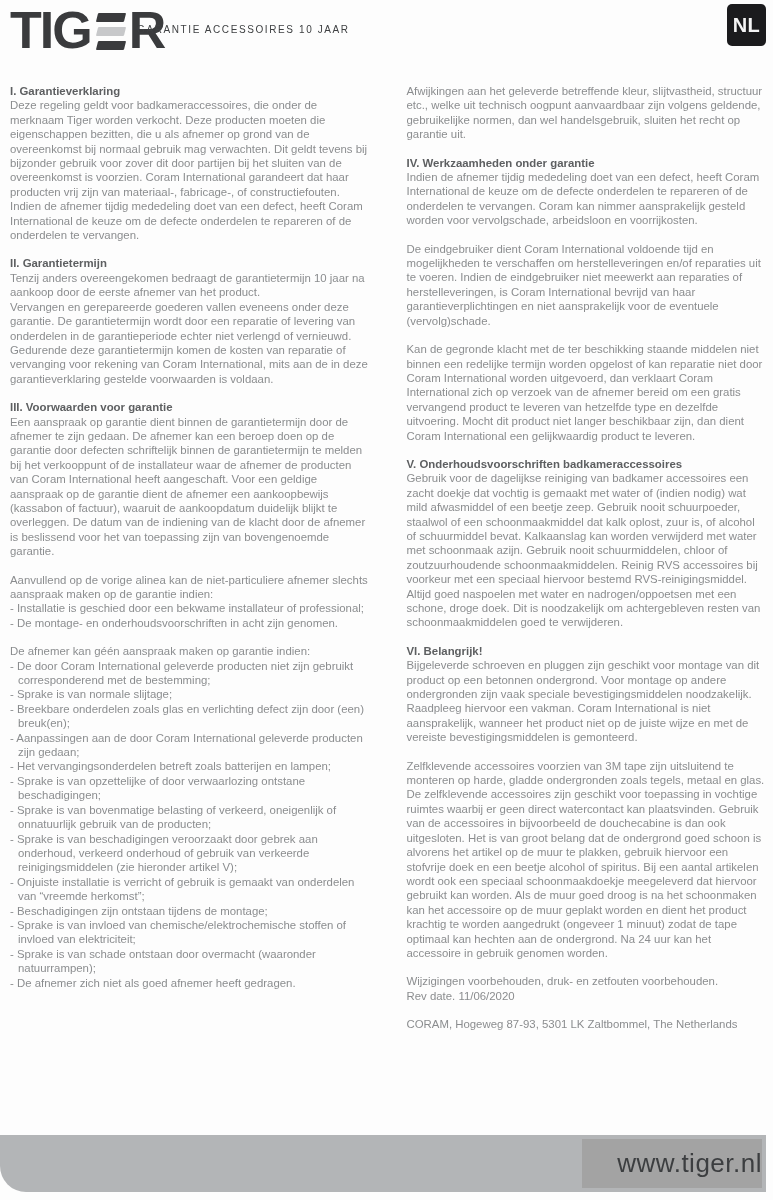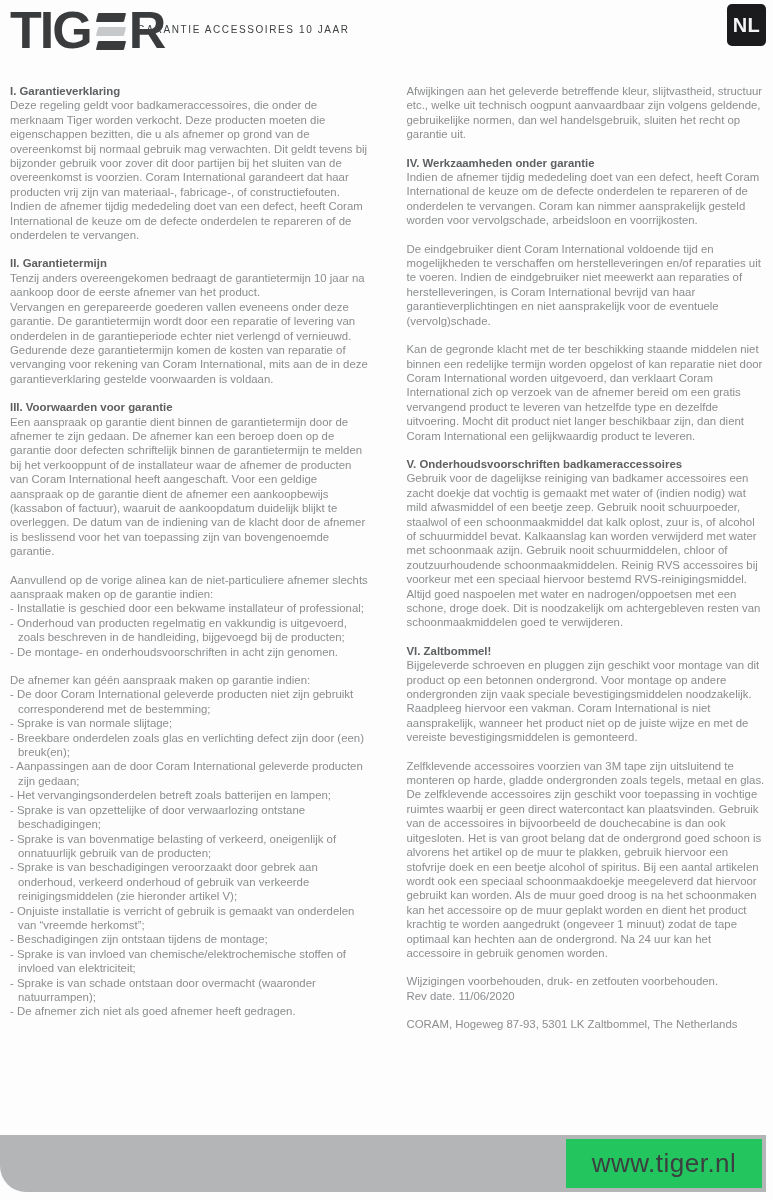--- a/index.html
+++ b/index.html
@@ -57,23 +57,23 @@
   .list-item { padding-left:8px; text-indent:-8px; }
 
   
   .footer-bar {
     position:absolute; left:0; bottom:8px;
     width:766px; height:57px;
     background:#b3b5b7;
     border-bottom-left-radius:26px;
   }
   .footer-box {
-    position:absolute; right:4px; top:4px; bottom:4px; width:196px;
-    background:#22c55e;
-    display:flex; align-items:center; justify-content:center;
+    position:absolute; right:4px; top:4px; bottom:4px; width:180px;
+    background:#a3a3a3;
+    display:flex; align-items:center; justify-content:flex-end;
   }
   .footer-site {
     font-size:26px; font-weight:400; letter-spacing:0.5px;
     color:#3c3e40;
   }
 </style>
 </head>
 <body>
 
 <div class="header">
@@ -98,21 +98,20 @@
       <p class="blk para">Deze regeling geldt voor badkameraccessoires, die onder de merknaam Tiger worden verkocht. Deze producten moeten die eigenschappen bezitten, die u als afnemer op grond van de overeenkomst bij normaal gebruik mag verwachten. Dit geldt tevens bij bijzonder gebruik voor zover dit door partijen bij het sluiten van de overeenkomst is voorzien. Coram International garandeert dat haar producten vrij zijn van materiaal-, fabricage-, of constructiefouten. Indien de afnemer tijdig mededeling doet van een defect, heeft Coram International de keuze om de defecte onderdelen te repareren of de onderdelen te vervangen.</p>
       <h3 class="blk heading">II. Garantietermijn</h3>
       <p class="blk para">Tenzij anders overeengekomen bedraagt de garantietermijn 10 jaar na aankoop door de eerste afnemer van het product.
 Vervangen en gerepareerde goederen vallen eveneens onder deze garantie. De garantietermijn wordt door een reparatie of levering van onderdelen in de garantieperiode echter niet verlengd of vernieuwd.
 Gedurende deze garantietermijn komen de kosten van reparatie of vervanging voor rekening van Coram International, mits aan de in deze garantieverklaring gestelde voorwaarden is voldaan.</p>
       <h3 class="blk heading">III. Voorwaarden voor garantie</h3>
       <p class="blk para">Een aanspraak op garantie dient binnen de garantietermijn door de afnemer te zijn gedaan. De afnemer kan een beroep doen op de garantie door defecten schriftelijk binnen de garantietermijn te melden bij het verkooppunt of de installateur waar de afnemer de producten van Coram International heeft aangeschaft. Voor een geldige aanspraak op de garantie dient de afnemer een aankoopbewijs (kassabon of factuur), waaruit de aankoopdatum duidelijk blijkt te overleggen. De datum van de indiening van de klacht door de afnemer is beslissend voor het van toepassing zijn van bovengenoemde garantie.</p>
       <p class="blk para tight">Aanvullend op de vorige alinea kan de niet-particuliere afnemer slechts aanspraak maken op de garantie indien:</p>
       <div class="blk list">
         <div class="list-item">- Installatie is geschied door een bekwame installateur of professional;</div>
-        <div class="list-item">- Onderhoud van producten regelmatig en vakkundig is uitgevoerd, zoals beschreven in de handleiding, bijgevoegd bij de producten;</div>
         <div class="list-item">- De montage- en onderhoudsvoorschriften in acht zijn genomen.</div>
       </div>
       <p class="blk para tight">De afnemer kan géén aanspraak maken op garantie indien:</p>
       <div class="blk list">
         <div class="list-item">- De door Coram International geleverde producten niet zijn gebruikt corresponderend met de bestemming;</div>
         <div class="list-item">- Sprake is van normale slijtage;</div>
         <div class="list-item">- Breekbare onderdelen zoals glas en verlichting defect zijn door (een) breuk(en);</div>
         <div class="list-item">- Aanpassingen aan de door Coram International geleverde producten zijn gedaan;</div>
         <div class="list-item">- Het vervangingsonderdelen betreft zoals batterijen en lampen;</div>
         <div class="list-item">- Sprake is van opzettelijke of door verwaarlozing ontstane beschadigingen;</div>
@@ -126,21 +125,21 @@
       </div>
     </div>
   <div class="col" id="col-right">
       <p class="blk para">Afwijkingen aan het geleverde betreffende kleur, slijtvastheid, structuur etc., welke uit technisch oogpunt aanvaardbaar zijn volgens geldende, gebruikelijke normen, dan wel handelsgebruik, sluiten het recht op garantie uit.</p>
       <h3 class="blk heading">IV. Werkzaamheden onder garantie</h3>
       <p class="blk para">Indien de afnemer tijdig mededeling doet van een defect, heeft Coram International de keuze om de defecte onderdelen te repareren of de onderdelen te vervangen. Coram kan nimmer aansprakelijk gesteld worden voor vervolgschade, arbeidsloon en voorrijkosten.</p>
       <p class="blk para">De eindgebruiker dient Coram International voldoende tijd en mogelijkheden te verschaffen om herstelleveringen en/of reparaties uit te voeren. Indien de eindgebruiker niet meewerkt aan reparaties of herstelleveringen, is Coram International bevrijd van haar garantieverplichtingen en niet aansprakelijk voor de eventuele (vervolg)schade.</p>
       <p class="blk para">Kan de gegronde klacht met de ter beschikking staande middelen niet binnen een redelijke termijn worden opgelost of kan reparatie niet door Coram International worden uitgevoerd, dan verklaart Coram International zich op verzoek van de afnemer bereid om een gratis vervangend product te leveren van hetzelfde type en dezelfde uitvoering. Mocht dit product niet langer beschikbaar zijn, dan dient Coram International een gelijkwaardig product te leveren.</p>
       <h3 class="blk heading">V. Onderhoudsvoorschriften badkameraccessoires</h3>
       <p class="blk para">Gebruik voor de dagelijkse reiniging van badkamer accessoires een zacht doekje dat vochtig is gemaakt met water of (indien nodig) wat mild afwasmiddel of een beetje zeep. Gebruik nooit schuurpoeder, staalwol of een schoonmaakmiddel dat kalk oplost, zuur is, of alcohol of schuurmiddel bevat. Kalkaanslag kan worden verwijderd met water met schoonmaak azijn. Gebruik nooit schuurmiddelen, chloor of zoutzuurhoudende schoonmaakmiddelen. Reinig RVS accessoires bij voorkeur met een speciaal hiervoor bestemd RVS-reinigingsmiddel. Altijd goed naspoelen met water en nadrogen/oppoetsen met een schone, droge doek. Dit is noodzakelijk om achtergebleven resten van schoonmaakmiddelen goed te verwijderen.</p>
-      <h3 class="blk heading">VI. Zaltbommel!</h3>
+      <h3 class="blk heading">VI. Belangrijk!</h3>
       <p class="blk para">Bijgeleverde schroeven en pluggen zijn geschikt voor montage van dit product op een betonnen ondergrond. Voor montage op andere ondergronden zijn vaak speciale bevestigingsmiddelen noodzakelijk. Raadpleeg hiervoor een vakman. Coram International is niet aansprakelijk, wanneer het product niet op de juiste wijze en met de vereiste bevestigingsmiddelen is gemonteerd.</p>
       <p class="blk para">Zelfklevende accessoires voorzien van 3M tape zijn uitsluitend te monteren op harde, gladde ondergronden zoals tegels, metaal en glas. De zelfklevende accessoires zijn geschikt voor toepassing in vochtige ruimtes waarbij er geen direct watercontact kan plaatsvinden. Gebruik van de accessoires in bijvoorbeeld de douchecabine is dan ook uitgesloten. Het is van groot belang dat de ondergrond goed schoon is alvorens het artikel op de muur te plakken, gebruik hiervoor een stofvrije doek en een beetje alcohol of spiritus. Bij een aantal artikelen wordt ook een speciaal schoonmaakdoekje meegeleverd dat hiervoor gebruikt kan worden. Als de muur goed droog is na het schoonmaken kan het accessoire op de muur geplakt worden en dient het product krachtig te worden aangedrukt (ongeveer 1 minuut) zodat de tape optimaal kan hechten aan de ondergrond. Na 24 uur kan het accessoire in gebruik genomen worden.</p>
       <p class="blk para">Wijzigingen voorbehouden, druk- en zetfouten voorbehouden.
 Rev date. 11/06/2020</p>
       <p class="blk para">CORAM, Hogeweg 87-93, 5301 LK Zaltbommel, The Netherlands</p>
     </div>
 </div>
 
 <div class="footer-bar">
   <div class="footer-box">

